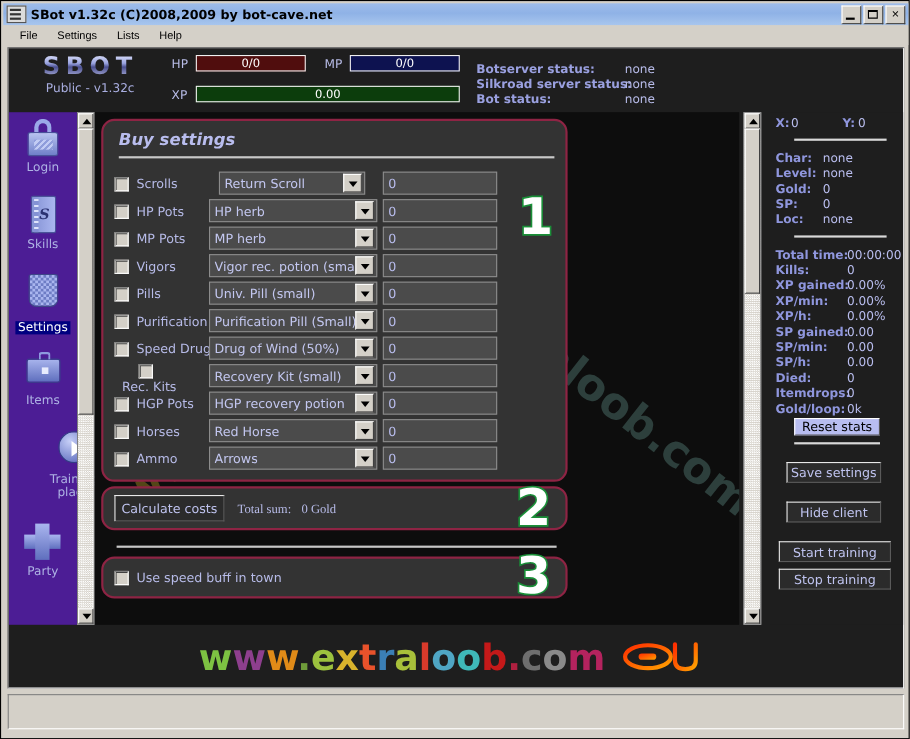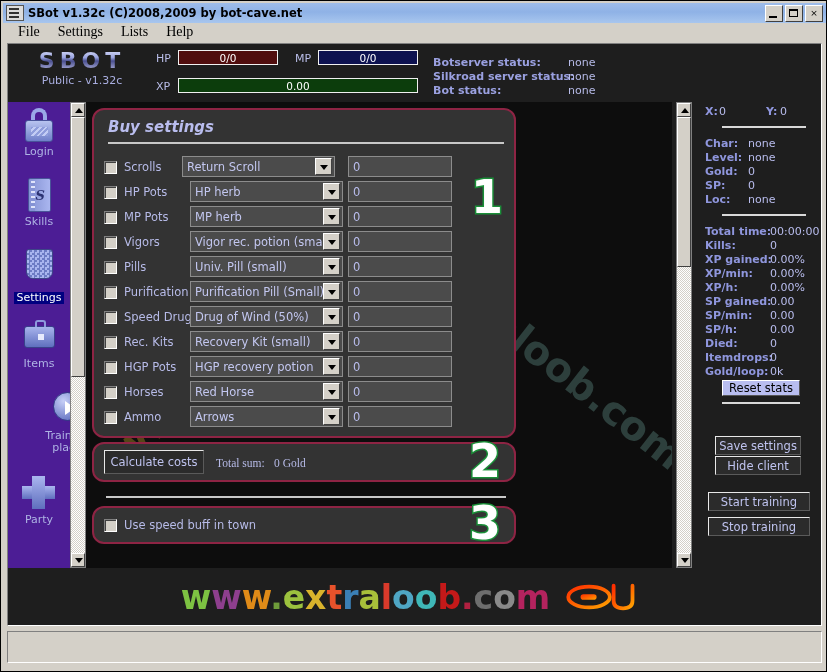--- a/index.html
+++ b/index.html
@@ -36,22 +36,22 @@
     font-family:"DejaVu Sans","Liberation Sans",sans-serif;
   }
   .tb-btn.min::after{content:"";position:absolute;bottom:3px;left:3px;width:8px;height:2px;background:#000;}
   .tb-btn.max::after{content:"";position:absolute;top:3px;left:3px;width:9px;height:8px;border:1px solid #000;border-top-width:2px;box-sizing:border-box;}
   
   .menubar{
     position:absolute;left:2px;top:22px;width:823px;height:18px;
     background:#d4d0c8;display:flex;align-items:center;padding-left:6px;
     box-sizing:border-box;
   }
-  .menu-item{font-size:14px;color:#000;padding:1px 9px;cursor:default;
-    font-family:Liberation Serif, serif;}
+  .menu-item{font-size:10px;color:#000;padding:1px 9px;cursor:default;
+    font-family:Liberation Sans, sans-serif;}
   
   .client{
     position:absolute;left:6px;top:42px;width:815px;height:583px;
     background:#1e1e1e;
     border-top:1px solid #808080;border-left:1px solid #808080;
     border-right:1px solid #ffffff;border-bottom:1px solid #ffffff;
     box-sizing:border-box;overflow:hidden;
   }
   
   .header{position:absolute;left:0;top:0;width:100%;height:58px;}
@@ -296,21 +296,21 @@
 
       <div class="group" style="left:6px;top:6px;width:424px;height:330px;">
         <div class="grp-title">Buy settings</div>
         <div class="grp-rule" style="width:396px;"></div>
       </div>
 
       <div class="row" style="left:18px;top:54px;">
         <div class="cbx"></div>
         <div class="cbx-lab">Scrolls</div>
       </div>
-      <div class="combo" style="left:96px;top:54px;width:153px;">
+      <div class="combo" style="left:113px;top:54px;width:133px;">
         <span class="txt">Return Scroll</span>
         <span class="arw"></span>
       </div>
       <div class="txtbox" style="left:262px;top:54px;width:104px;">
         <span class="v">0</span>
       </div>
 
       <div class="row" style="left:18px;top:79px;">
         <div class="cbx"></div>
         <div class="cbx-lab">HP Pots</div>
@@ -376,21 +376,21 @@
         <div class="cbx-lab">Speed Drugs</div>
       </div>
       <div class="combo" style="left:104px;top:204px;width:153px;">
         <span class="txt">Drug of Wind (50%)</span>
         <span class="arw"></span>
       </div>
       <div class="txtbox" style="left:262px;top:204px;width:104px;">
         <span class="v">0</span>
       </div>
 
-      <div class="row" style="left:18px;top:229px;">
+      <div class="row" style="left:18px;top:229px;flex-direction:column;">
         <div class="cbx"></div>
         <div class="cbx-lab">Rec. Kits</div>
       </div>
       <div class="combo" style="left:104px;top:229px;width:153px;">
         <span class="txt">Recovery Kit (small)</span>
         <span class="arw"></span>
       </div>
       <div class="txtbox" style="left:262px;top:229px;width:104px;">
         <span class="v">0</span>
       </div>
@@ -496,21 +496,21 @@
       <div class="st-lab" style="left:5px;top:235px;">Died:</div>
       <div class="st-val" style="left:70px;top:235px;">0</div>
       <div class="st-lab" style="left:5px;top:249px;">Itemdrops:</div>
       <div class="st-val" style="left:70px;top:249px;">0</div>
       <div class="st-lab" style="left:5px;top:263px;">Gold/loop:</div>
       <div class="st-val" style="left:70px;top:263px;">0k</div>
 
       <div class="btn-reset" style="left:22px;top:278px;width:78px;height:16px;">Reset stats</div>
       <div class="st-rule" style="left:22px;top:300px;width:78px;"></div>
 
-      <div class="btn-dark" style="left:15px;top:334px;width:86px;height:19px;">Save settings</div>
+      <div class="btn-dark" style="left:15px;top:318px;width:86px;height:19px;">Save settings</div>
       <div class="btn-dark" style="left:15px;top:354px;width:86px;height:19px;">Hide client</div>
       <div class="btn-dark" style="left:8px;top:390px;width:102px;height:19px;">Start training</div>
       <div class="btn-dark" style="left:8px;top:415px;width:102px;height:19px;">Stop training</div>
     </div>
 
     <div class="wm-bottom">
       <div class="t" id="wm-letters"><span style="color: rgb(125, 194, 66);">w</span><span style="color: rgb(142, 63, 142);">w</span><span style="color: rgb(224, 139, 24);">w</span><span style="color: rgb(111, 156, 58);">.</span><span style="color: rgb(156, 194, 62);">e</span><span style="color: rgb(217, 179, 44);">x</span><span style="color: rgb(232, 82, 43);">t</span><span style="color: rgb(59, 127, 181);">r</span><span style="color: rgb(168, 192, 58);">a</span><span style="color: rgb(217, 58, 43);">l</span><span style="color: rgb(79, 166, 196);">o</span><span style="color: rgb(63, 184, 184);">o</span><span style="color: rgb(196, 25, 25);">b</span><span style="color: rgb(176, 32, 64);">.</span><span style="color: rgb(110, 110, 110);">c</span><span style="color: rgb(138, 138, 138);">o</span><span style="color: rgb(180, 35, 94);">m</span></div>
       <div class="wm-logo">
         <svg viewBox="0 0 90 36" width="86" height="34" aria-hidden="true">
           <defs>

